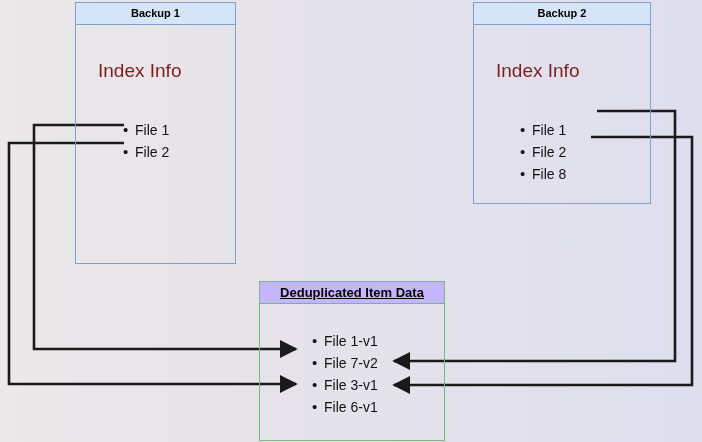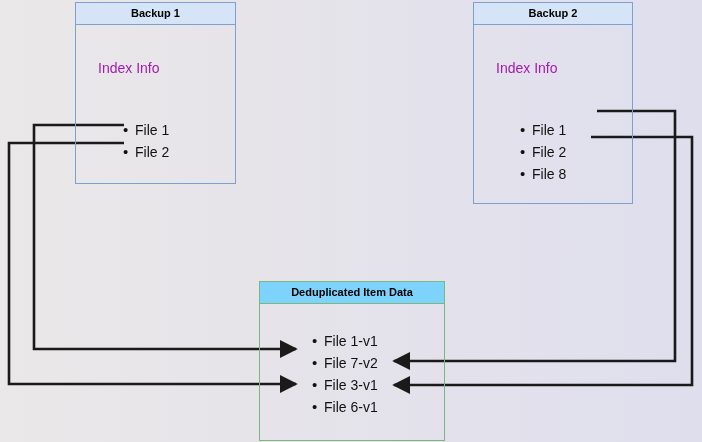--- a/index.html
+++ b/index.html
@@ -42,22 +42,22 @@
     color: #000000;
     background: #d5e4f7;
     border-bottom: 1px solid #7ea0cf;
   }
   .node .body {
     position: relative;
     height: calc(100% - 22px);
   }
   .node .caption {
     position: absolute;
-    font-size: 14px;
-    color: #a21caf;
+    font-size: 19px;
+    color: #7f1d1d;
     white-space: nowrap;
   }
   .filelist {
     position: absolute;
     margin: 0;
     padding: 0 0 0 14px;
     list-style: none;
     font-size: 14px;
     color: #111111;
     text-align: center;
@@ -70,37 +70,38 @@
   }
   .filelist li::before {
     content: "\2022";
     position: absolute;
     left: -12px;
     top: 0;
     font-size: 15px;
     line-height: 22px;
   }
   
-  #backup1 { left: 75px; top: 2px; width: 161px; height: 182px; }
-  #backup2 { left: 473px; top: 2px; width: 160px; height: 202px; }
+  #backup1 { left: 75px; top: 2px; width: 161px; height: 262px; }
+  #backup2 { left: 473px; top: 2px; width: 178px; height: 202px; }
   #backup1 .caption, #backup2 .caption { left: 22px; top: 35px; }
   #backup1 .filelist { left: 45px; top: 94px; }
   #backup2 .filelist { left: 44px; top: 94px; }
   
   #dedup {
     left: 259px;
     top: 281px;
     width: 186px;
     height: 160px;
     border: 1px solid #7cb77e;
   }
   #dedup .hdr {
-    background: #7dd3fc;
+    background: #c4b5fd;
     border-bottom: 1px solid #7cb77e;
-    font-size: 11px;
+    font-size: 13px;
+    text-decoration: underline;
   }
   #dedup .filelist { left: 50px; top: 26px; }
 </style>
 </head>
 <body>
 
 <div id="canvas">
 
   <svg id="wires" viewBox="0 0 702 442" width="702" height="442">
     <defs>

